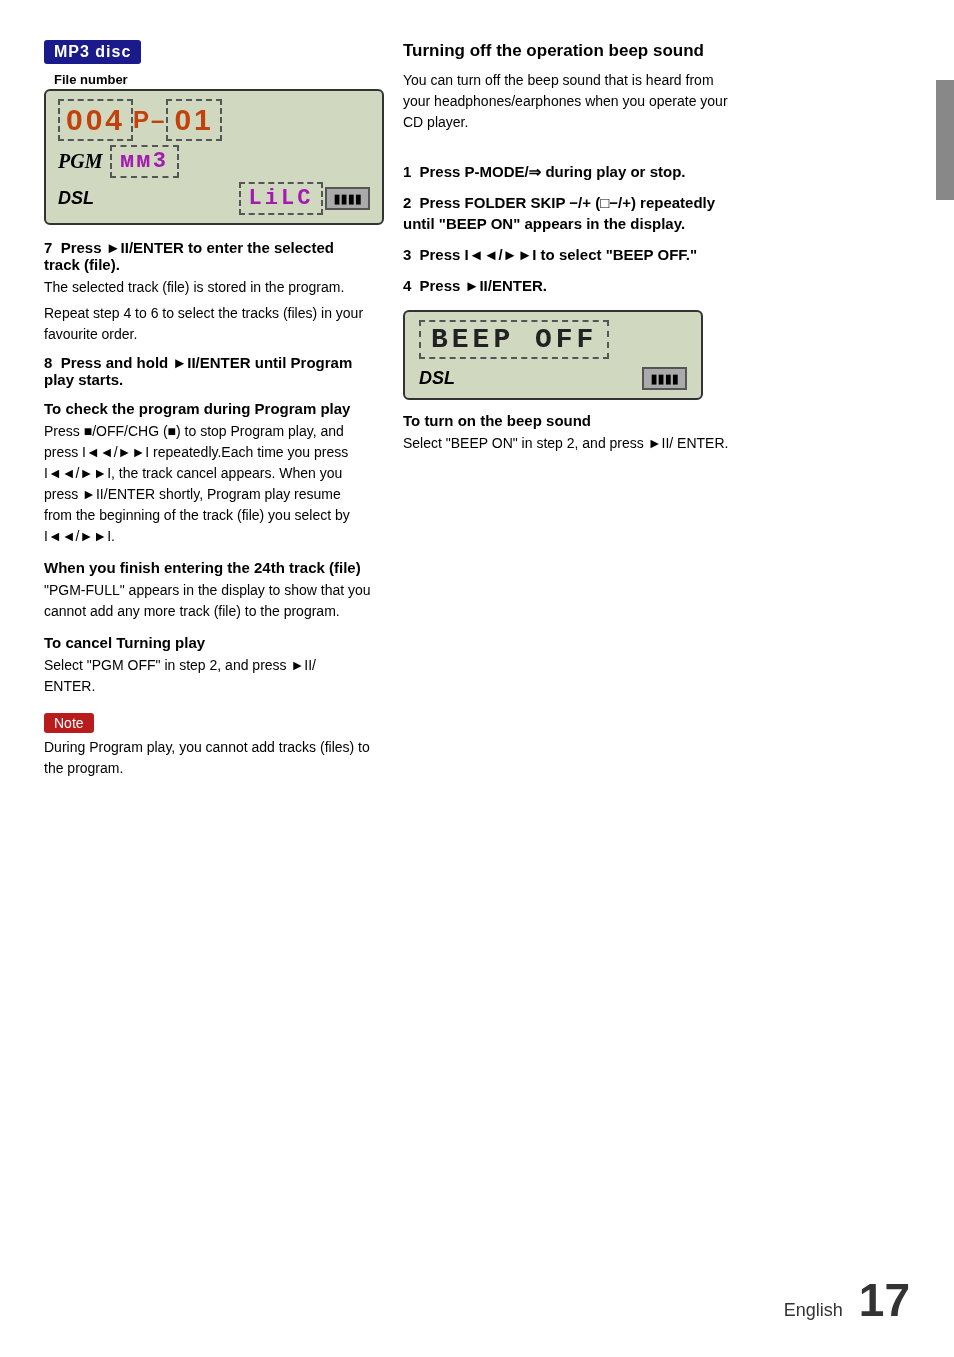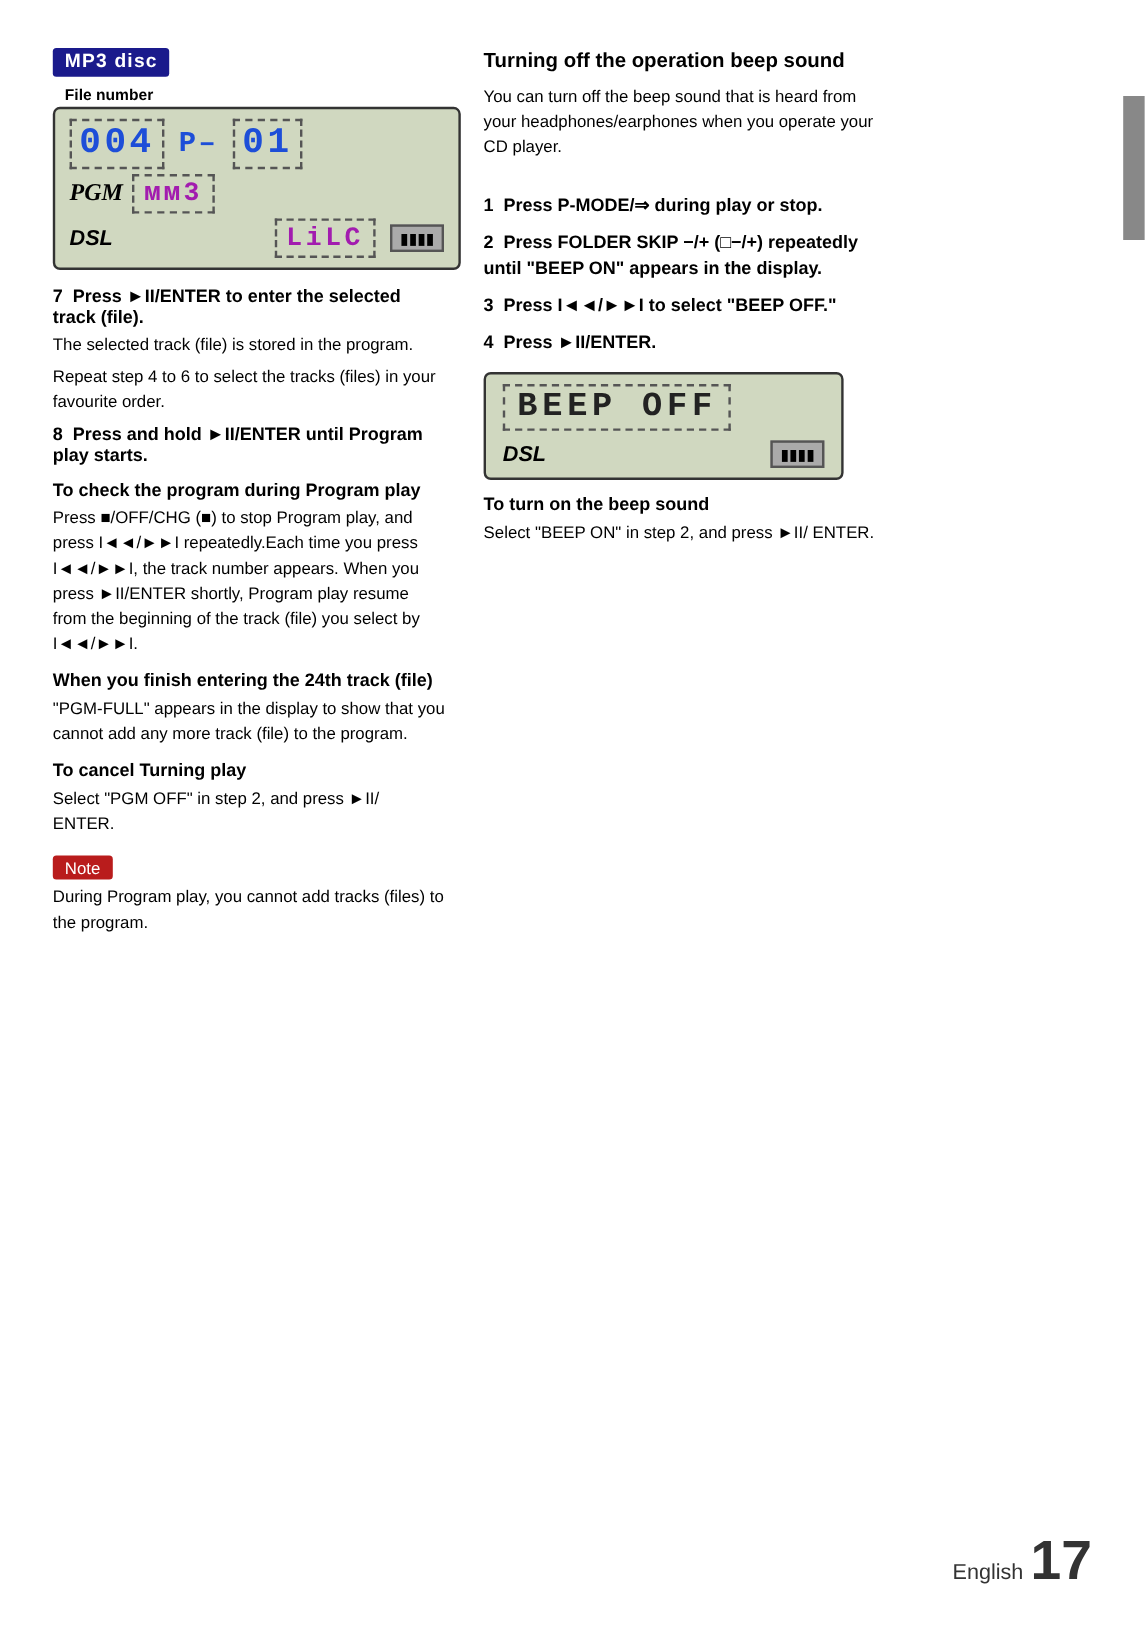--- a/index.html
+++ b/index.html
@@ -60,25 +60,24 @@
       border-radius: 6px;
       background: #d0d8c0;
       padding: 8px 12px;
       margin-bottom: 14px;
       width: 340px;
       position: relative;
     }
     .display-row1 {
       display: flex;
       align-items: center;
-      gap: 12px;
-      font-family: Liberation Mono, monospace;
+      font-family: Liberation Sans, sans-serif;
       font-size: 28px;
       font-weight: bold;
-      color: #1d4ed8;
+      color: #c2410c;
       letter-spacing: 2px;
     }
     .display-row1 .track-num {
       font-size: 30px;
       font-weight: bold;
       border: 2px dashed #555;
       padding: 2px 6px;
       letter-spacing: 3px;
     }
     .display-row1 .p-num {
@@ -209,21 +208,21 @@
       width: 300px;
     }
 
     
     .footer {
       position: absolute;
       bottom: 30px;
       right: 44px;
       display: flex;
       align-items: baseline;
-      gap: 6px;
+      gap: 16px;
     }
     .footer-lang {
       font-size: 18px;
       color: #333;
     }
     .footer-num {
       font-size: 46px;
       font-weight: bold;
       color: #333;
     }
@@ -268,21 +267,21 @@
             <span class="p-num">01</span>
           </div>
 
           <div class="display-row2">
             <span class="pgm-label">PGM</span>
             <span class="segment-display">ᴍᴍ3</span>
           </div>
 
           <div class="display-row3">
             <span class="dsl-label">DSL</span>
-            <div style="display:flex;align-items:center;gap:12px;">
+            <div style="display:flex;align-items:center;gap:2px;">
               <span class="segment-display">LiLC</span>
               <span style="border:2px solid #555;padding:2px 6px;font-size:13px;background:#aaa;">▮▮▮▮</span>
             </div>
           </div>
         </div>
       </div>
 
       
       <div class="step">
         <div class="step-heading">
@@ -295,21 +294,21 @@
       
       <div class="step">
         <div class="step-heading">
           <span class="step-num">8</span>&nbsp;&nbsp;Press and hold ►<b>II</b>/ENTER until Program play starts.
         </div>
       </div>
 
       
       <div>
         <div class="sub-heading">To check the program during Program play</div>
-        <div class="sub-body">Press ■/OFF/CHG (■) to stop Program play, and press I◄◄/►►I repeatedly.Each time you press I◄◄/►►I, the track number appears. When you press ►II/ENTER shortly, Program play resume from the beginning of the track (file) you select by I◄◄/►►I.</div>
+        <div class="sub-body">Press ■/OFF/CHG (■) to stop Program play, and press I◄◄/►►I repeatedly.Each time you press I◄◄/►►I, the track cancel appears. When you press ►II/ENTER shortly, Program play resume from the beginning of the track (file) you select by I◄◄/►►I.</div>
       </div>
 
       
       <div>
         <div class="sub-heading">When you finish entering the 24th track (file)</div>
         <div class="sub-body">"PGM-FULL" appears in the display to show that you cannot add any more track (file) to the program.</div>
       </div>
 
       
       <div>

